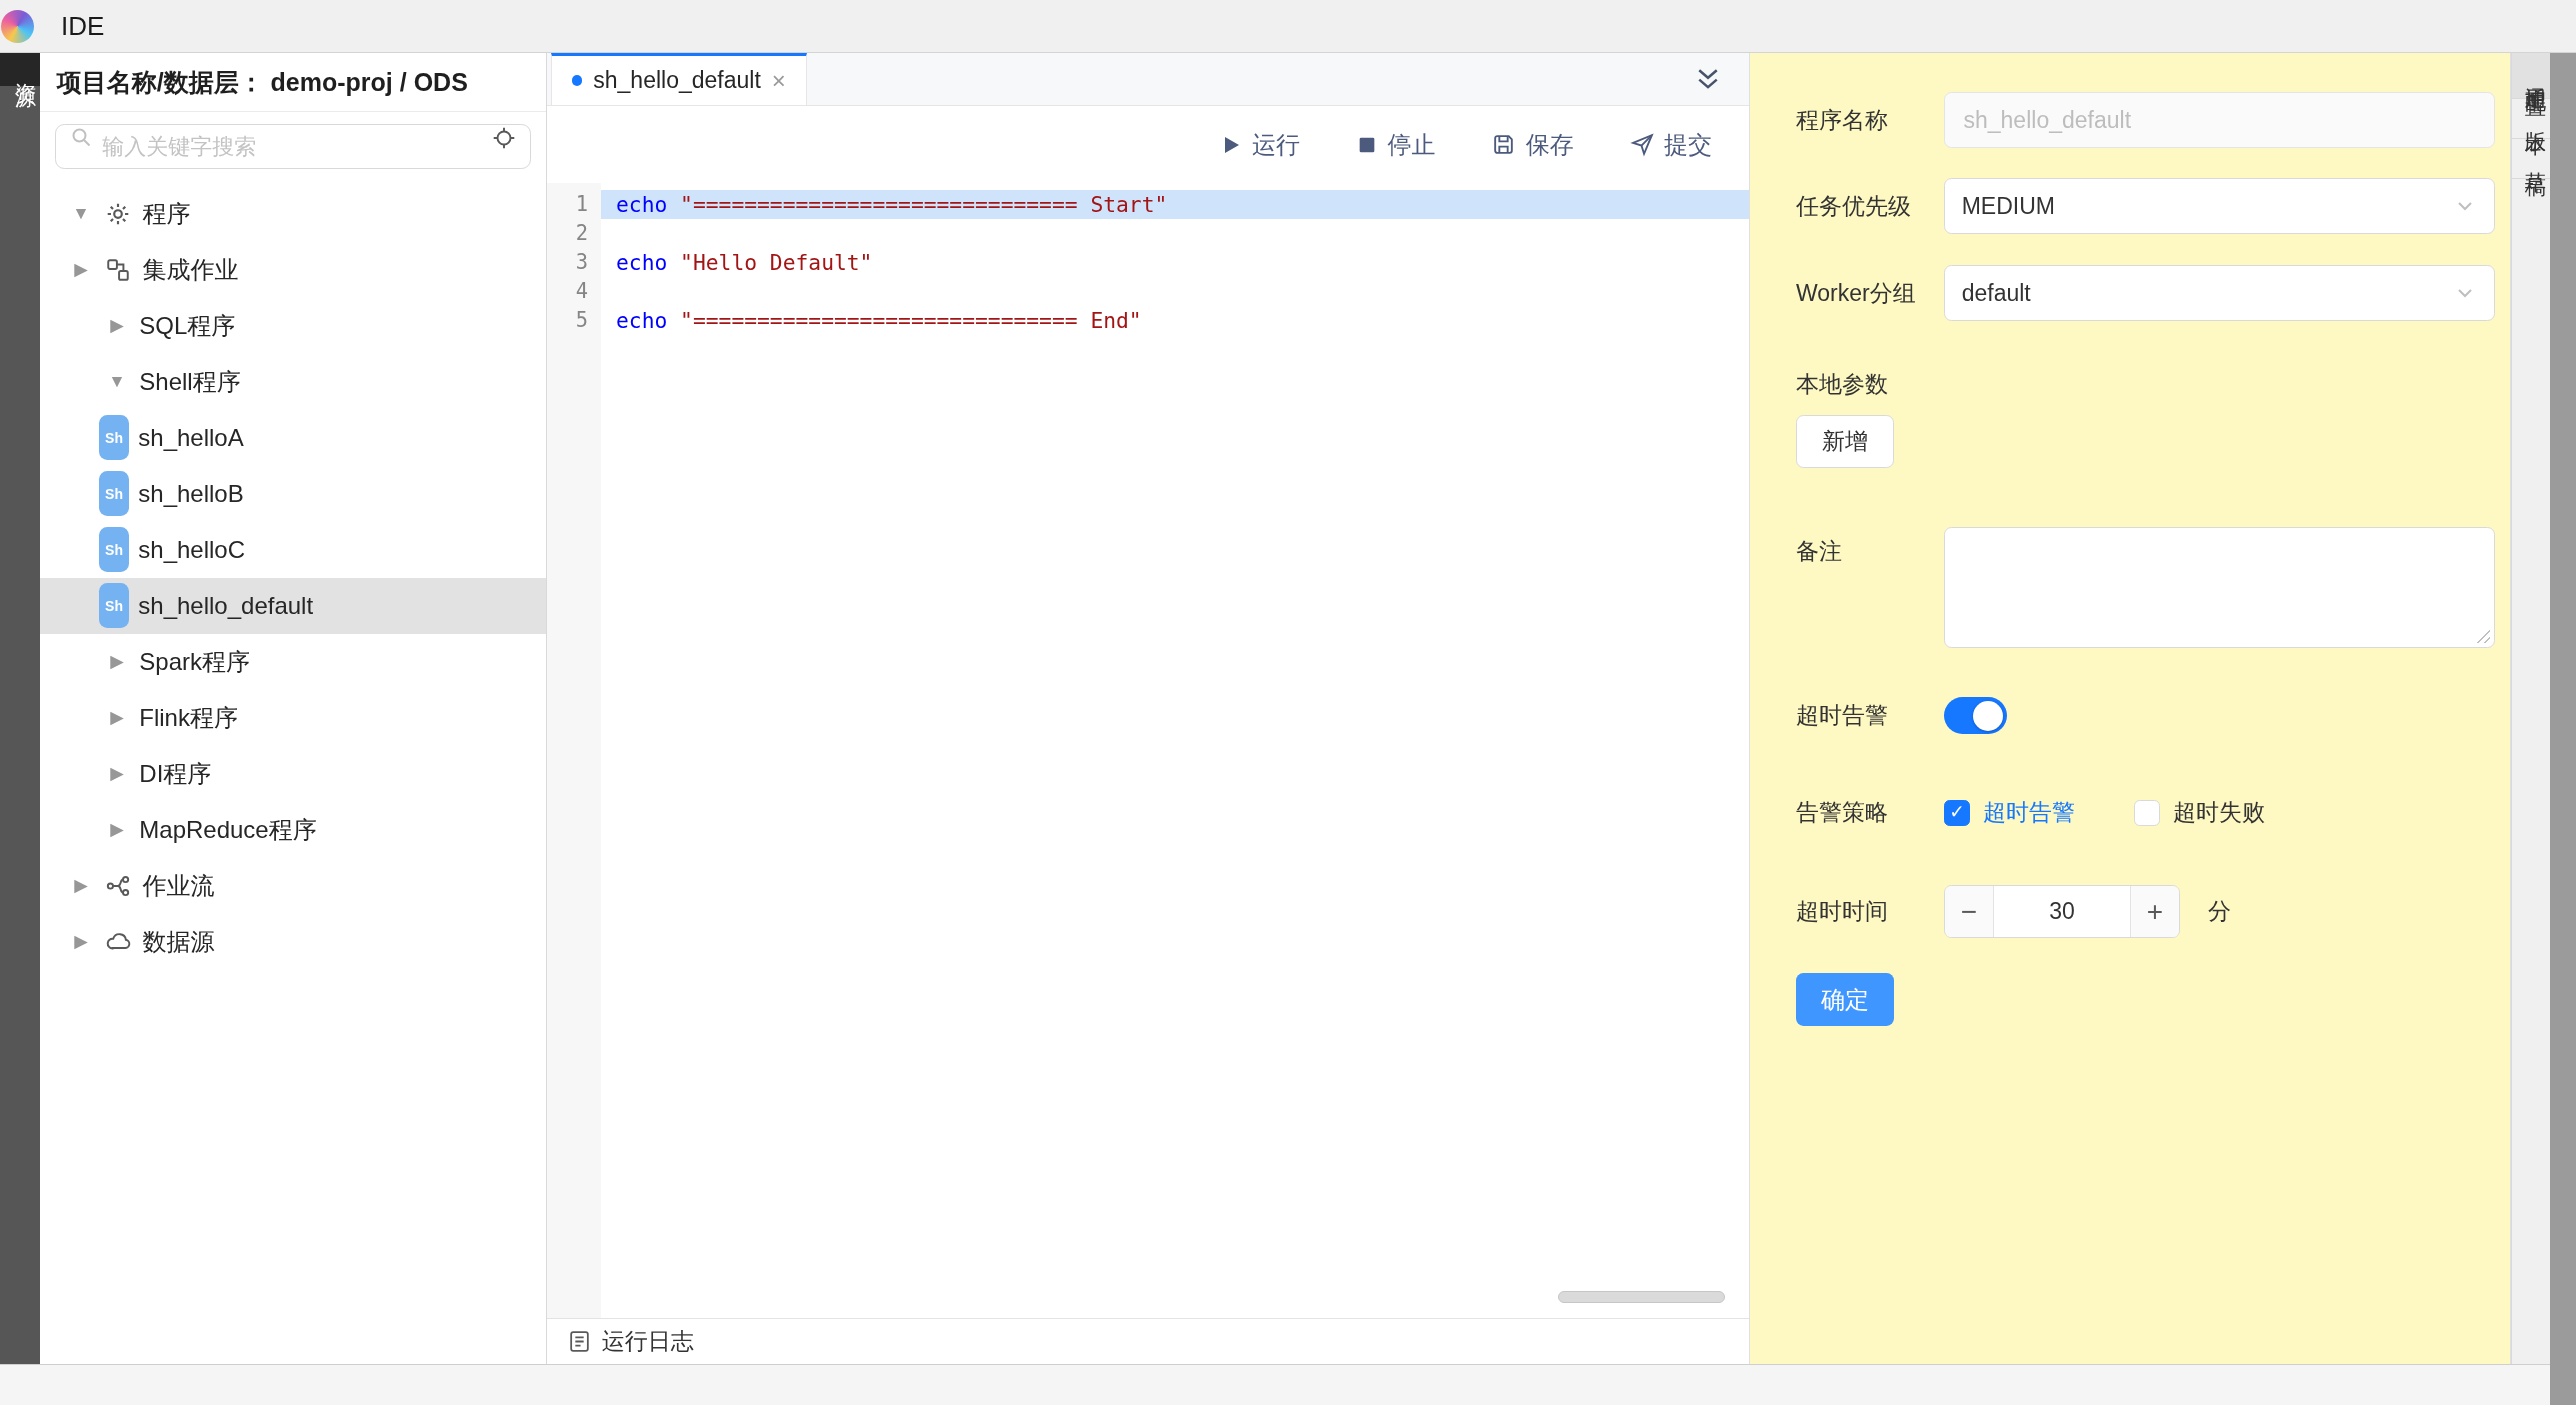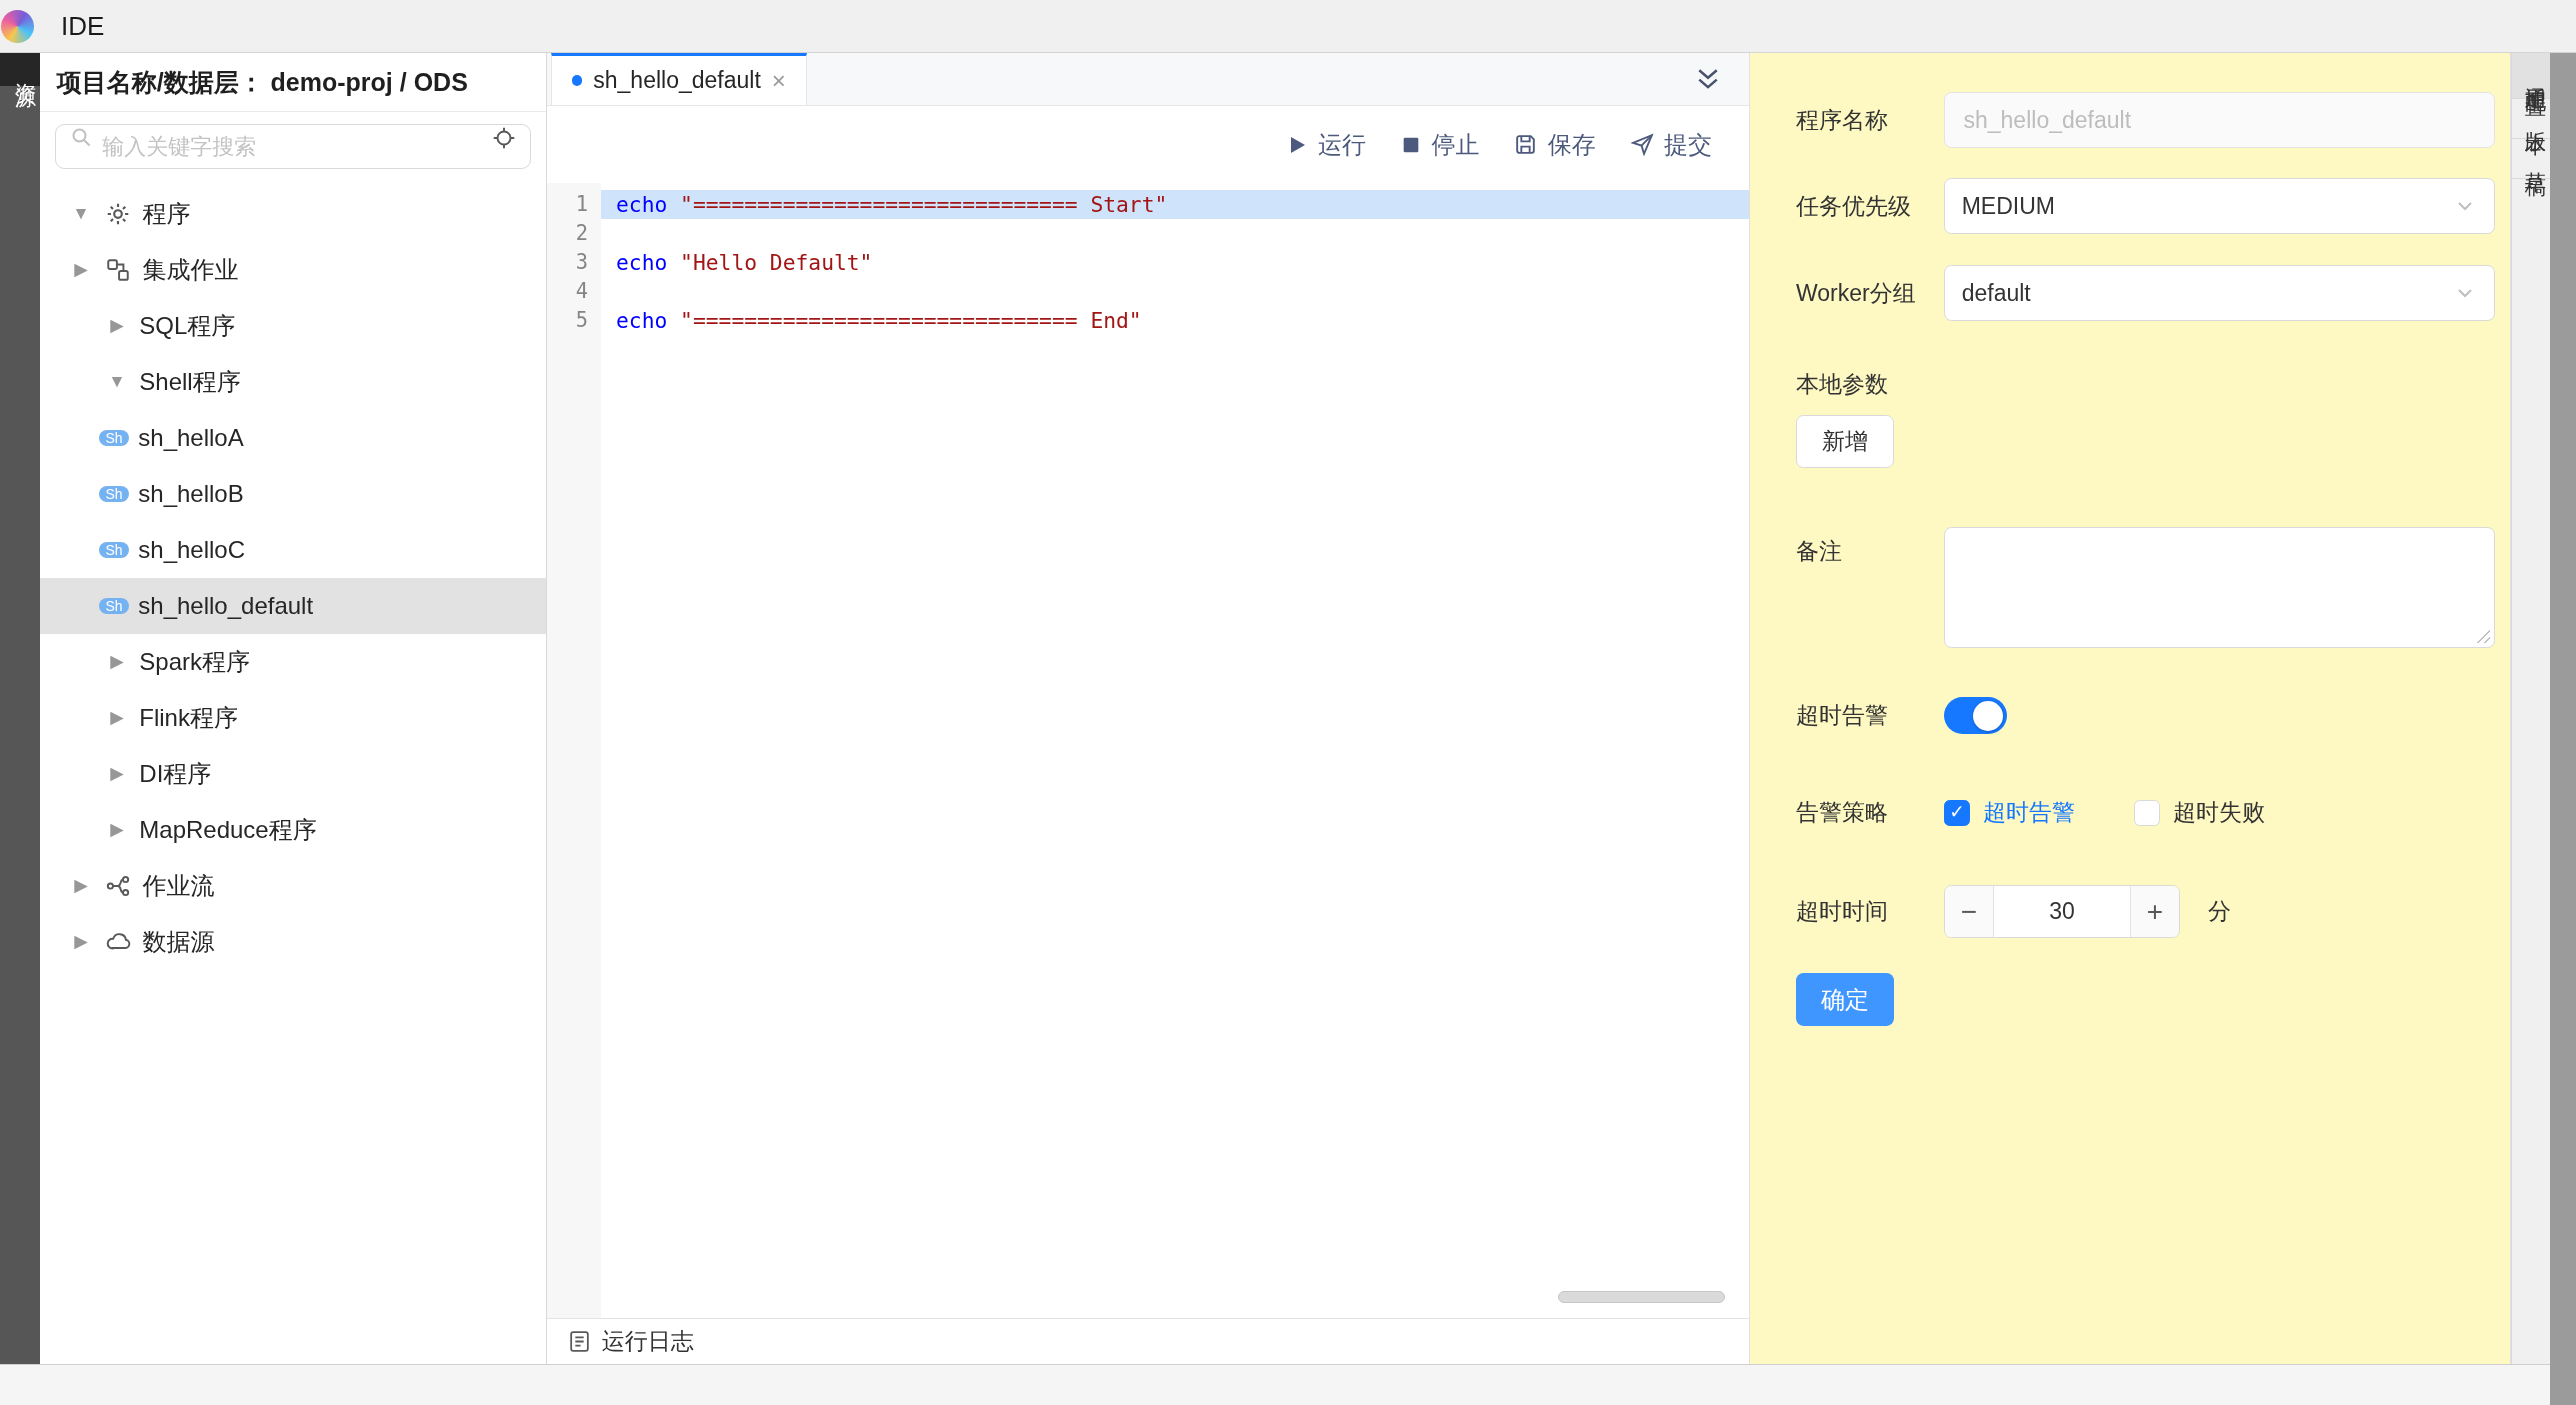--- a/index.html
+++ b/index.html
@@ -37,37 +37,37 @@
   .tree { flex:1; overflow:hidden; padding-top:7.4px; }
   .tree-row { height:56px; display:flex; align-items:center; gap:9.3px; font-size:24px; color:#262626; cursor:pointer; }
   .tree-row.l0 { padding-left:28px; }
   .tree-row.l1 { padding-left:64px;text-align:center; }
   .tree-row.l2 { padding-left:59px; }
   .tree-row.selected { background:#e2e2e2; }
   .caret { width:26px; flex:none; text-align:center; color:#979797; font-size:17.6px; }
   .caret.right::after { content:"▶"; }
   .caret.down::after  { content:"▼"; }
   .tree-icon { width:30px; height:30px; flex:none; color:#595959; display:flex; align-items:center; justify-content:center; }
-  .badge-sh { width:30px; height:16px; flex:none; border-radius:8.3px; background:#74b2f2; color:#fff;
-              font-size:14px; font-weight:normal; display:flex; align-items:center; justify-content:center; }
+  .badge-sh { width:30px; height:45px; flex:none; border-radius:8.3px; background:#74b2f2; color:#fff;
+              font-size:14px; font-weight:bold; display:flex; align-items:center; justify-content:center; }
   .tree-label { white-space:nowrap; }
 
   
   .editor { flex:1; min-width:0; display:flex; flex-direction:column; background:#fff; border-right:0.9px solid #e0e0e0; }
   .tab-bar { height:53px; flex:none; background:#f7f8fa; border-bottom:0.9px solid #e6e6e6;
              display:flex; align-items:stretch; }
   .tab { margin-left:3.7px; background:#fff; border-top:3.7px solid #1677ff; border-left:0.9px solid #e6e6e6;
          border-right:0.9px solid #e6e6e6; display:flex; align-items:center; gap:11px; padding:0 20.4px; }
   .tab-dot { width:10.2px; height:10.2px; border-radius:50%; background:#1677ff; flex:none; }
   .tab-label { font-size:23px; color:#262626; white-space:nowrap; }
   .tab-close { color:#9a9a9a; font-size:24px; line-height:1; }
   .tab-bar-right { margin-left:auto; display:flex; align-items:center; padding-right:26px; color:#47536b; }
 
   .toolbar { height:77px; flex:none; display:flex; align-items:center; justify-content:flex-end;
-             gap:34px; padding-right:37px; background:#fff; }
+             gap:56px; padding-right:37px; background:#fff; }
   .tbtn { display:flex; align-items:center; gap:9.3px; color:#4c5a7d; font-size:24px; cursor:pointer; }
 
   .code-area { flex:1; min-height:0; position:relative; background:#fff; padding-top:7.4px; overflow:hidden; }
   .gutter-bg { position:absolute; left:0; top:0; bottom:0; width:54px; background:#f7f7f7; }
   .code-line { position:relative; display:flex; height:29px; line-height:29px;
                font-family:"DejaVu Sans Mono", monospace; font-size:21.3px; }
   .ln { width:54px; flex:none; text-align:right; padding-right:13px; color:#858585; font-size:20.4px; }
   .lc { flex:1; padding-left:15px; white-space:pre; color:#1f1f1f; }
   .lc.sel { background:#cfe4fb; }
   .kw { color:#0000ff; }

